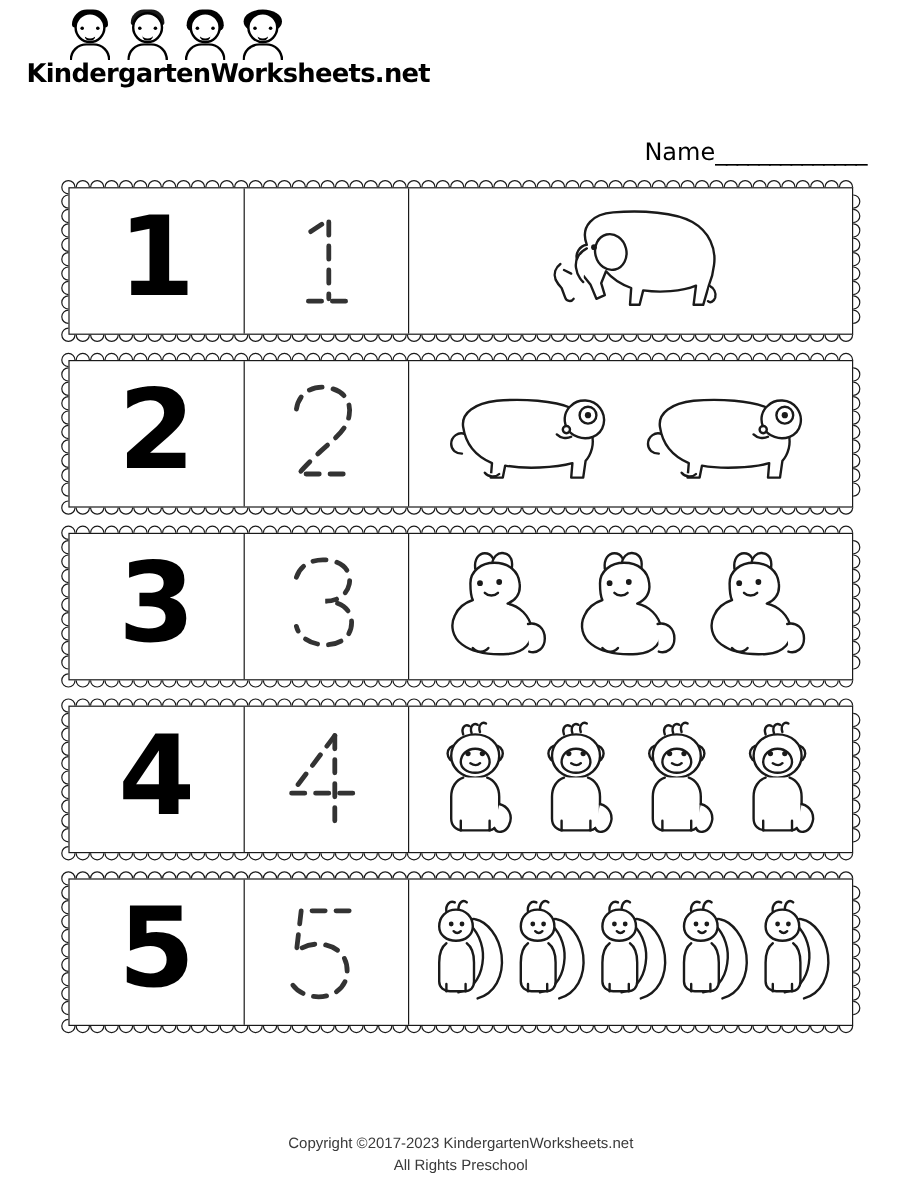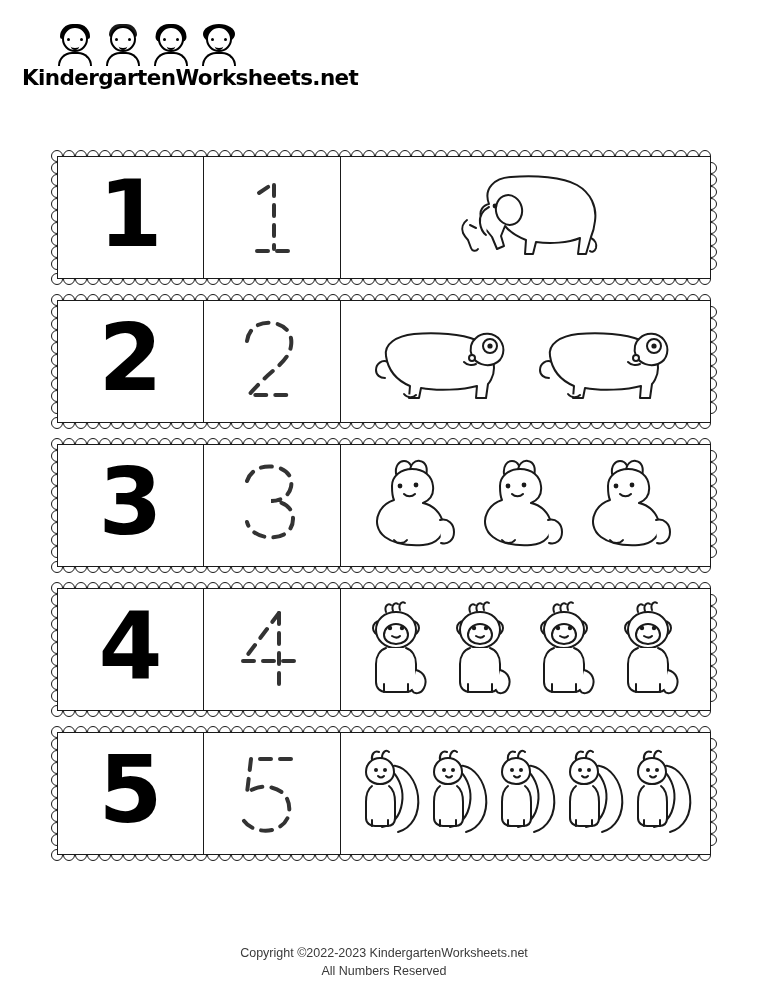--- a/index.html
+++ b/index.html
@@ -24,21 +24,21 @@
   }
 
   
   .header {
     position: relative;
     height: 150px;
   }
   .logo-block {
     position: absolute;
     left: 22px;
-    top: 24px;
+    top: 8px;
     width: 250px;
     text-align: right;
   }
   .kids-row {
     display: flex;
     justify-content: center;
     align-items: flex-end;
     height: 42px;
     gap: 2px;
   }
@@ -270,20 +270,23 @@
             <div class="head"></div>
             <div class="eyes"></div>
             <div class="mouth"></div>
             <div class="body"></div>
           </div>
       </div>
       <div class="logo-text">KindergartenWorksheets.net</div>
     </div>
 
 
+    <div class="name-line">
+      <span>Name</span><span class="blank">______________</span>
+    </div>
   </div>
 
   <div class="rows">
 
     <div class="row">
       <div class="scallop">
           <span style="left: 0px; top: 0px;"></span>
           <span style="left: 0px; top: 123px;"></span>
           <span style="left: 12px; top: 0px;"></span>
           <span style="left: 12px; top: 123px;"></span>
@@ -1225,17 +1228,17 @@
               </g>
             </svg>
           </div>
         </div>
       </div>
     </div>
 
   </div>
 
   <div class="footer">
-    <div>Copyright ©2022-2023 KindergartenWorksheets.net</div>
-    <div>All Numbers Reserved</div>
+    <div>Copyright ©2017-2023 KindergartenWorksheets.net</div>
+    <div>All Rights Preschool</div>
   </div>
 
 </div>
 
 </body></html>

